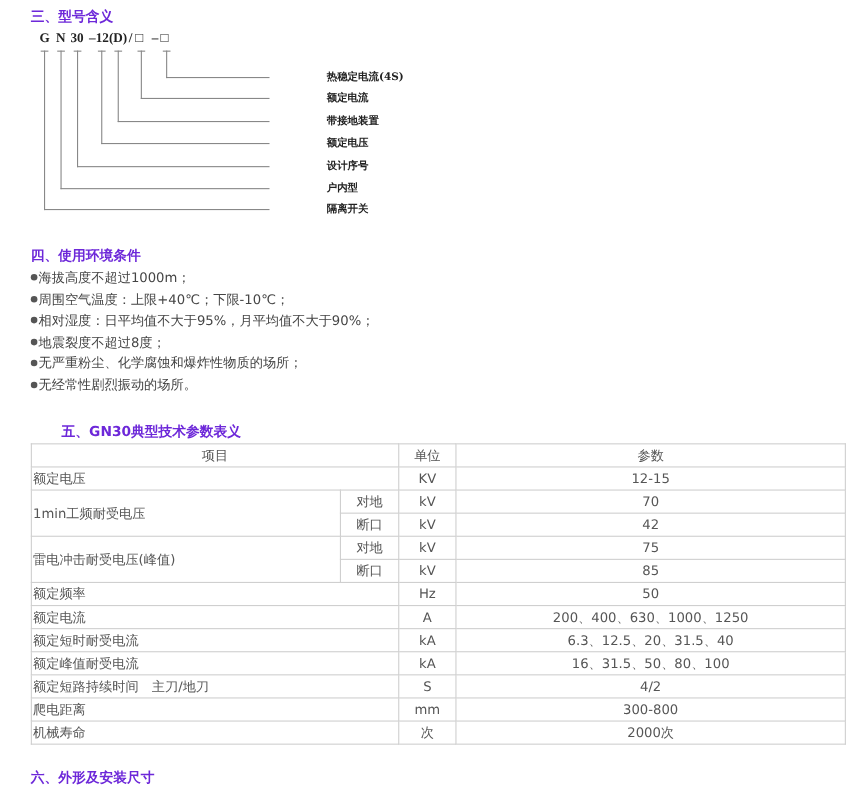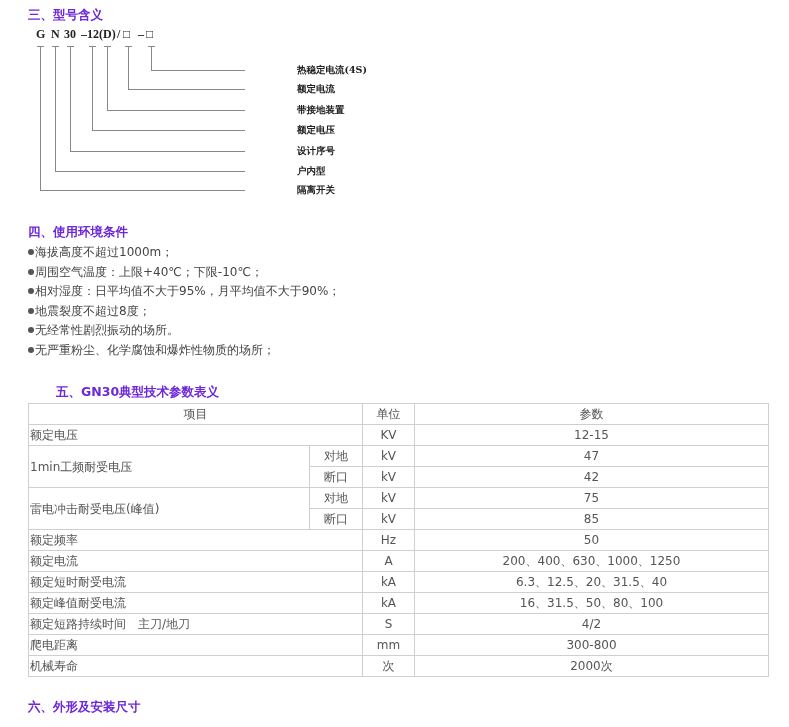--- a/index.html
+++ b/index.html
@@ -74,22 +74,22 @@
   <div class="lbl" style="top:165px;">户内型</div>
   <div class="lbl" style="top:184px;">隔离开关</div>
 </div>
 
 <div class="h" style="top:224px;text-align:center;">四、使用环境条件</div>
 <div class="bullets">
   <div><span class="dot"></span><span>海拔高度不超过1000m；</span></div>
   <div><span class="dot"></span><span>周围空气温度：上限+40℃；下限-10℃；</span></div>
   <div><span class="dot"></span><span>相对湿度：日平均值不大于95%，月平均值不大于90%；</span></div>
   <div><span class="dot"></span><span>地震裂度不超过8度；</span></div>
+  <div><span class="dot"></span><span>无严重粉尘、化学腐蚀和爆炸性物质的场所；</span></div>
   <div><span class="dot"></span><span>无经常性剧烈振动的场所。</span></div>
-  <div><span class="dot"></span><span>无严重粉尘、化学腐蚀和爆炸性物质的场所；</span></div>
 </div>
 
 <div class="h" style="top:384px;margin-left:28px;">五、GN30典型技术参数表义</div>
 <table class="spec">
   <colgroup>
     <col style="width:281px;">
       <col style="width:53px;">
       <col style="width:52px;">
       <col style="width:354px;">
   </colgroup>
@@ -101,21 +101,21 @@
   </tr>
   <tr>
     <td class="l" colspan="2">额定电压</td>
     <td class="c">KV</td>
     <td class="c">12-15</td>
   </tr>
   <tr>
     <td class="l" rowspan="2">1min工频耐受电压</td>
     <td class="c">对地</td>
     <td class="c">kV</td>
-    <td class="c">47</td>
+    <td class="c">70</td>
   </tr>
   <tr>
     <td class="c">断口</td>
     <td class="c">kV</td>
     <td class="c">42</td>
   </tr>
   <tr>
     <td class="l" rowspan="2">雷电冲击耐受电压(峰值)</td>
     <td class="c">对地</td>
     <td class="c">kV</td>

